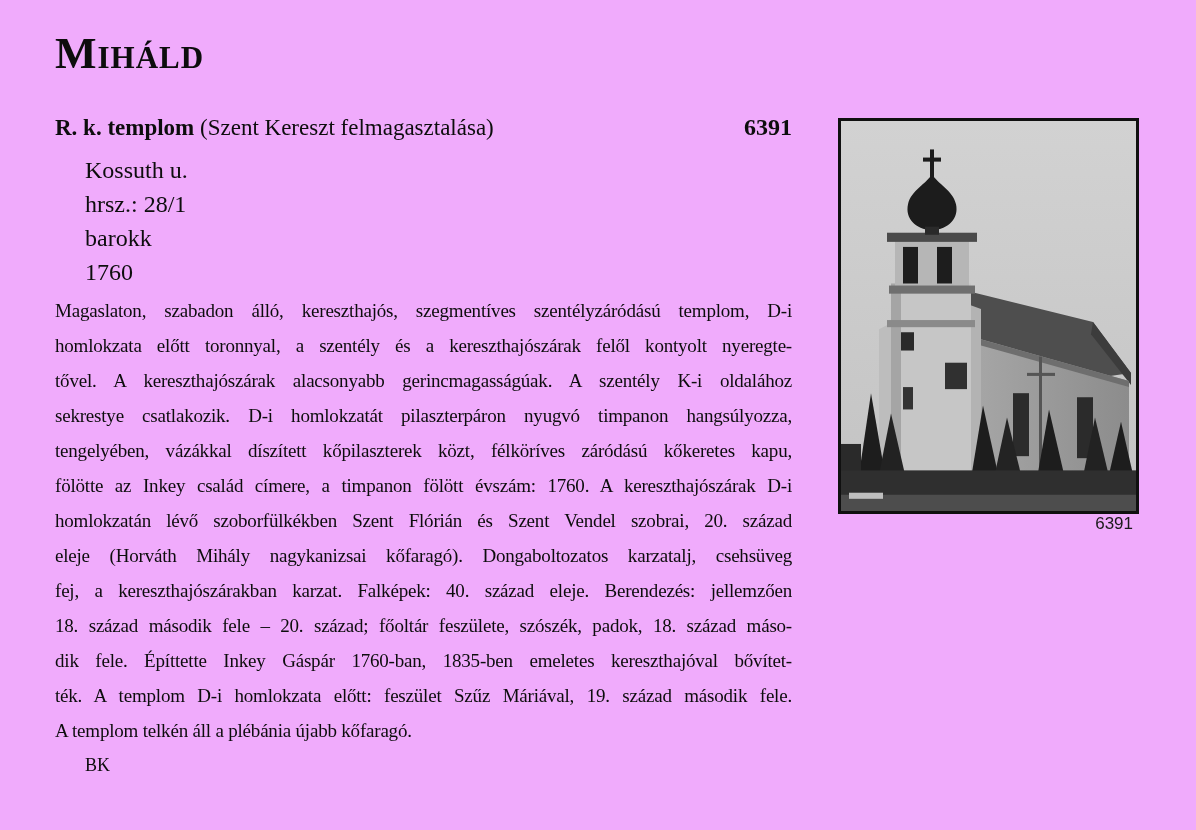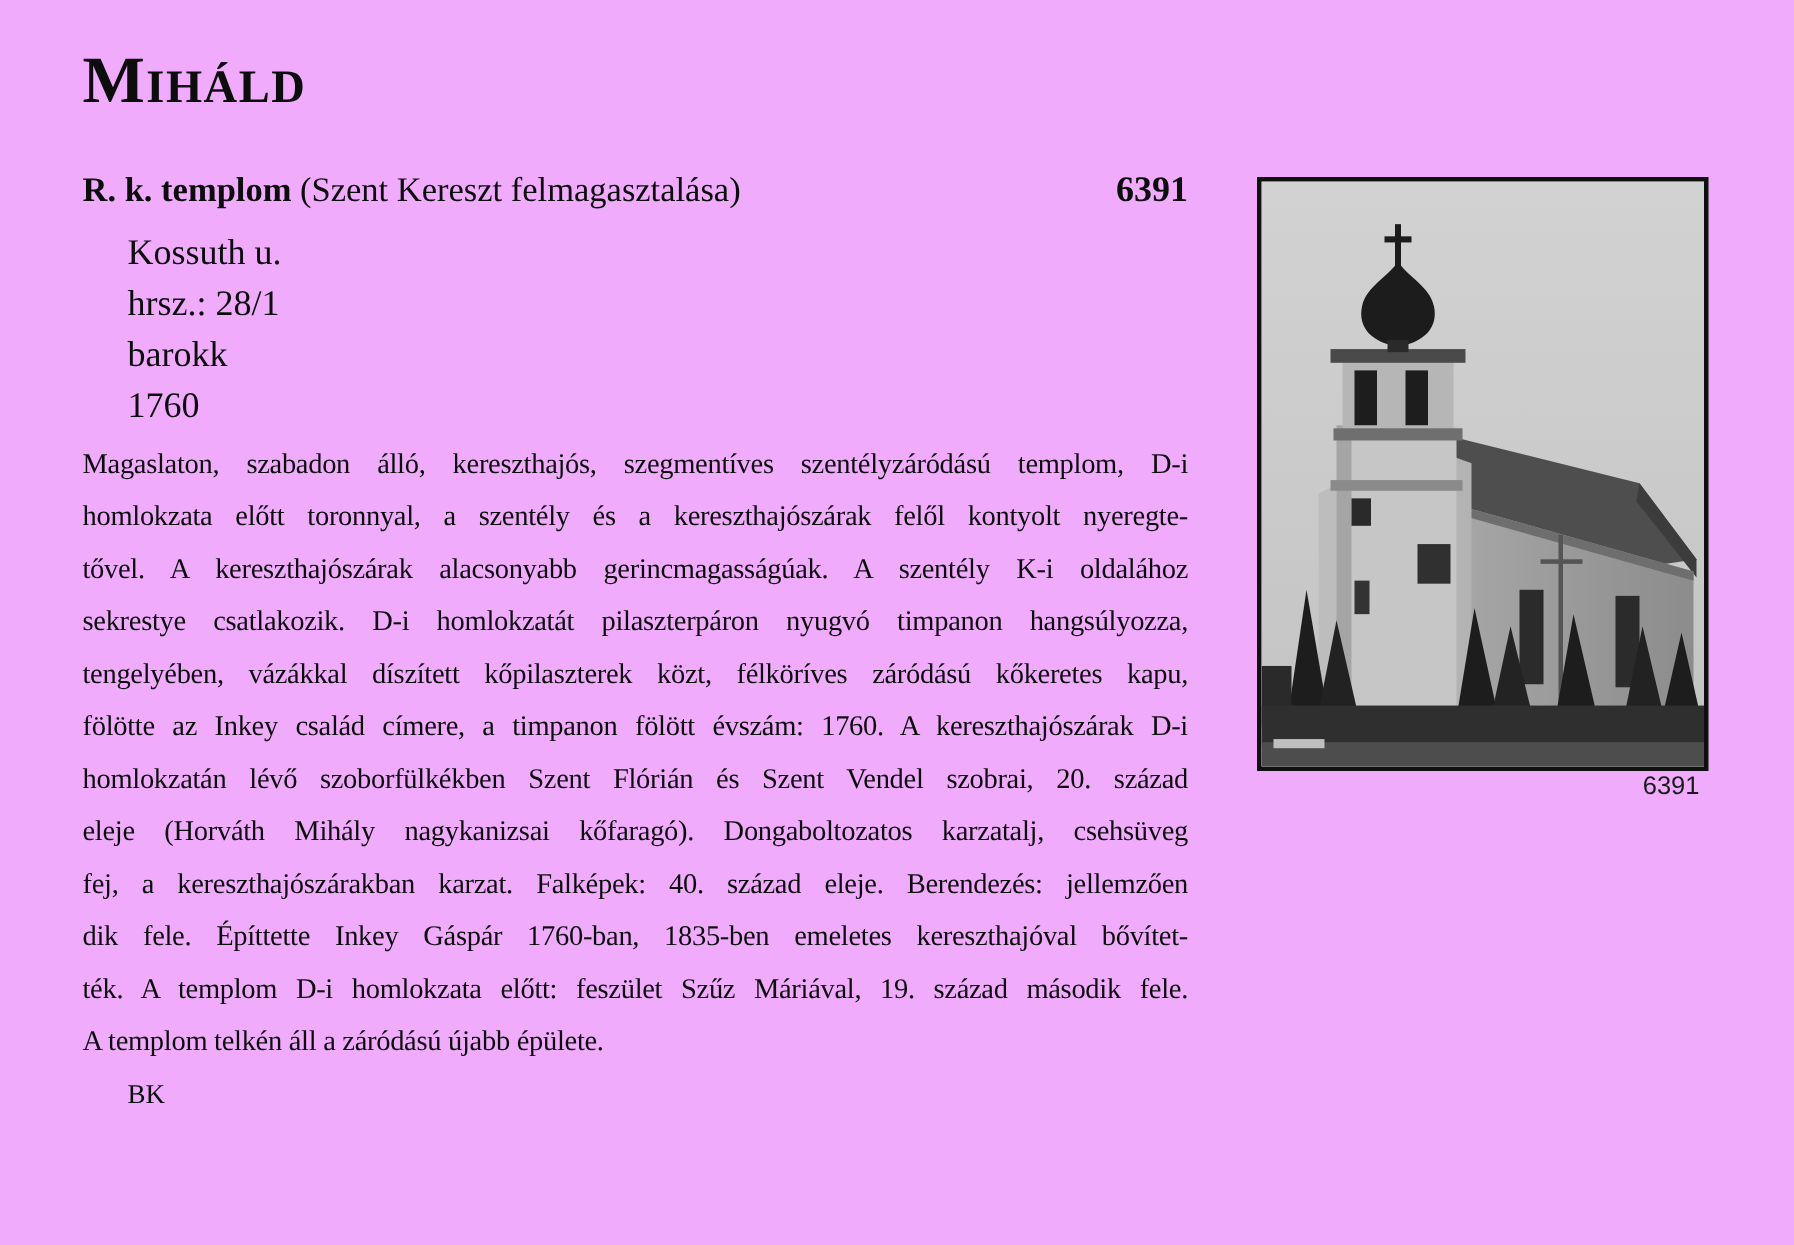--- a/index.html
+++ b/index.html
@@ -129,23 +129,24 @@
     <div class="body-text">
         <div class="body-line">Magaslaton, szabadon álló, kereszthajós, szegmentíves szentélyzáródású templom, D-i</div>
         <div class="body-line">homlokzata előtt toronnyal, a szentély és a kereszthajószárak felől kontyolt nyeregte-</div>
         <div class="body-line">tővel. A kereszthajószárak alacsonyabb gerincmagasságúak. A szentély K-i oldalához</div>
         <div class="body-line">sekrestye csatlakozik. D-i homlokzatát pilaszterpáron nyugvó timpanon hangsúlyozza,</div>
         <div class="body-line">tengelyében, vázákkal díszített kőpilaszterek közt, félköríves záródású kőkeretes kapu,</div>
         <div class="body-line">fölötte az Inkey család címere, a timpanon fölött évszám: 1760. A kereszthajószárak D-i</div>
         <div class="body-line">homlokzatán lévő szoborfülkékben Szent Flórián és Szent Vendel szobrai, 20. század</div>
         <div class="body-line">eleje (Horváth Mihály nagykanizsai kőfaragó). Dongaboltozatos karzatalj, csehsüveg</div>
         <div class="body-line">fej, a kereszthajószárakban karzat. Falképek: 40. század eleje. Berendezés: jellemzően</div>
+        <div class="body-line">18. század második fele – 20. század; főoltár feszülete, szószék, padok, 18. század máso-</div>
         <div class="body-line">dik fele. Építtette Inkey Gáspár 1760-ban, 1835-ben emeletes kereszthajóval bővítet-</div>
         <div class="body-line">ték. A templom D-i homlokzata előtt: feszület Szűz Máriával, 19. század második fele.</div>
-        <div class="body-line">A templom telkén áll a záródású újabb épülete.</div>
+        <div class="body-line">A templom telkén áll a plébánia újabb kőfaragó.</div>
       </div>
 
     <div class="signature">BK</div>
   </div>
 
   <div class="photo-frame">
     <svg viewBox="0 0 295 384" preserveAspectRatio="none">
       <defs>
         <linearGradient id="sky" x1="0" y1="0" x2="0" y2="1">
           <stop offset="0" stop-color="#d2d2d2"></stop>

